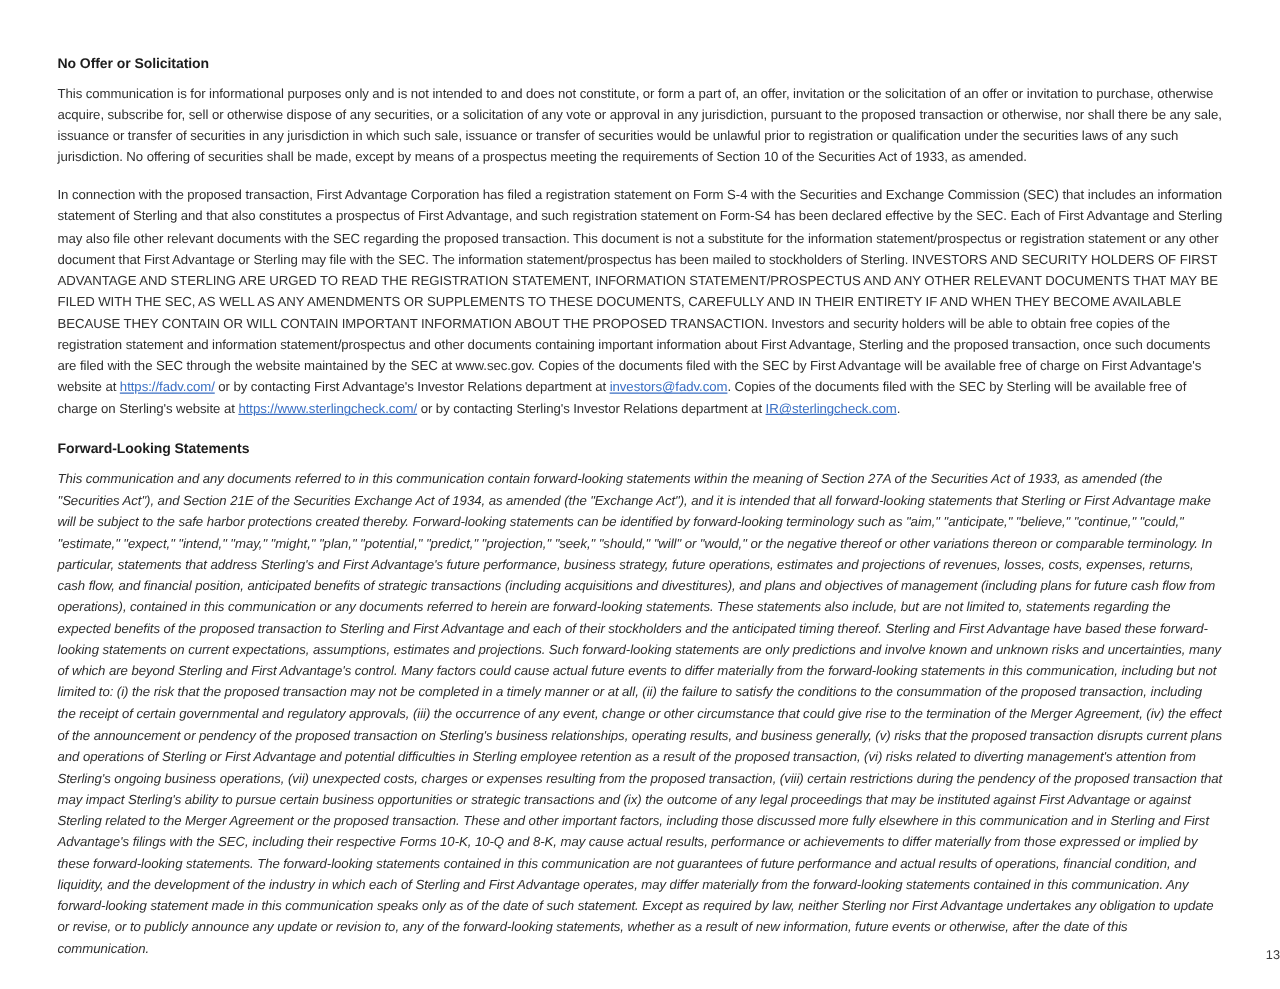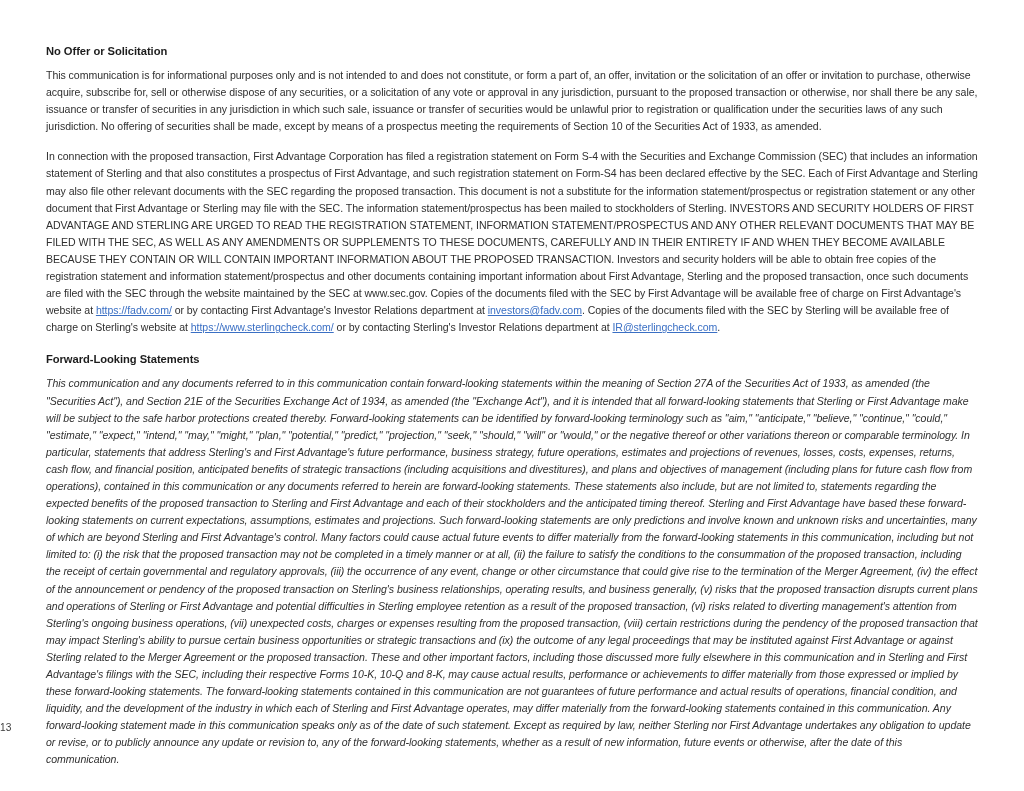--- a/index.html
+++ b/index.html
@@ -49,22 +49,22 @@
   }
   a.doc-link {
     color: #3a6fc4;
     text-decoration: underline;
     text-underline-offset: 1px;
   }
   .page-number {
     position: absolute;
     left: 0;
     right: 0;
-    top: 722px;
-    text-align: left;
+    top: 759px;
+    text-align: right;
     font-size: 10.2px;
     color: #3d3d3d;
   }
   .sec1 p.body-text { width: 932px; }
   .sec2 p.body-text { width: 932px; }
   .sec3 p.body-text { width: 932px; font-style: italic; }
 </style>
 </head>
 <body>
 

